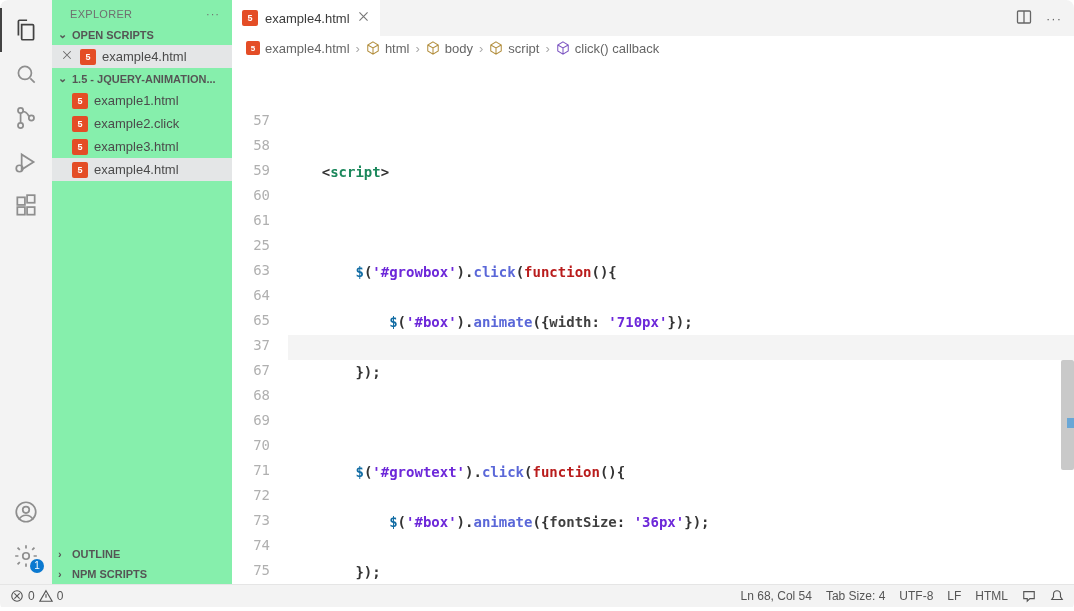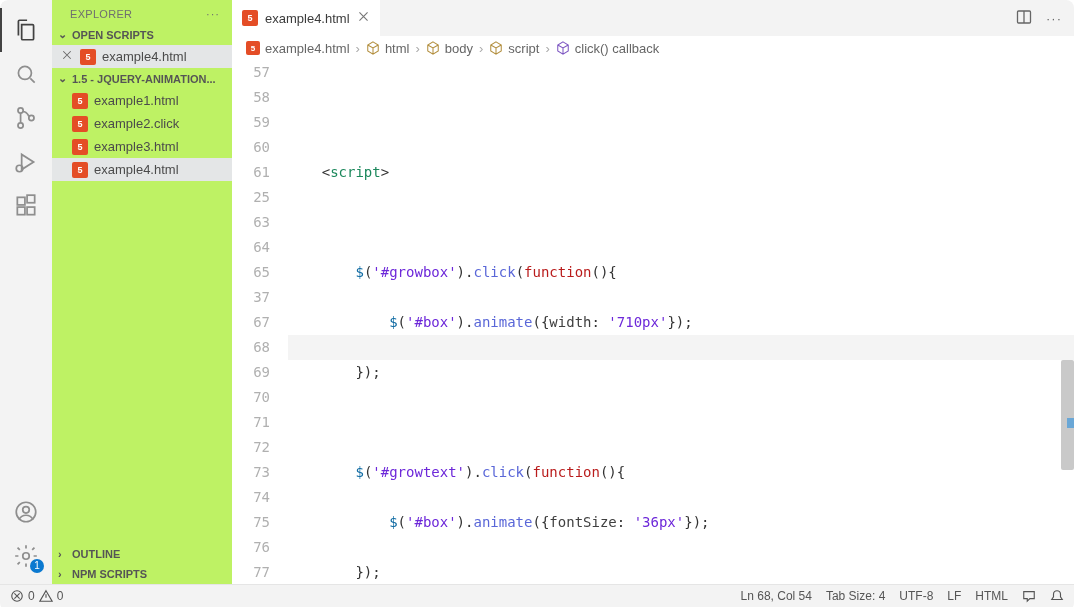--- a/index.html
+++ b/index.html
@@ -5,21 +5,21 @@
 *{box-sizing:border-box;margin:0;padding:0;}
 body{font-family:-apple-system,BlinkMacSystemFont,"Segoe UI",sans-serif;font-size:13px;color:#616161;background:#fff;overflow:hidden;width:1074px;height:611px;position:relative;border-radius:8px;}
 .app{display:flex;height:584px;}
 .activity-bar{width:52px;background:#f3f3f3;display:flex;flex-direction:column;align-items:center;padding-top:8px;border-top-left-radius:8px;}
 .activity-bar .ab-item{width:52px;height:44px;display:flex;align-items:center;justify-content:center;color:#8e8e8e;cursor:pointer;position:relative;}
 .activity-bar .ab-item.active{color:#424242;}
 .activity-bar .ab-item.active::before{content:"";position:absolute;left:0;top:0;width:2px;height:100%;background:#424242;}
 .activity-bar .ab-spacer{flex:1;}
 .ab-item svg{width:26px;height:26px;}
 .badge{position:absolute;bottom:5px;right:8px;background:#0b79d0;color:#fff;border-radius:8px;font-size:10px;padding:0 4px;line-height:14px;min-width:14px;text-align:center;}
-.sidebar{width:180px;background:#bef264;display:flex;flex-direction:column;}
+.sidebar{width:180px;background:#86efac;display:flex;flex-direction:column;}
 .sidebar-header{display:flex;align-items:center;justify-content:space-between;padding:8px 12px 4px 18px;font-size:11px;color:#6f6f6f;letter-spacing:.3px;}
 .sidebar-section{display:flex;align-items:center;font-size:11px;font-weight:700;padding:4px 8px 4px 6px;color:#555;cursor:pointer;}
 .sidebar-section .chev{width:14px;display:inline-block;}
 .file-row{display:flex;align-items:center;height:23px;padding-left:20px;font-size:13px;color:#4b4b4b;cursor:pointer;gap:6px;}
 .file-row.active{background:#e4e6e7;}
 .file-row.open-editor{padding-left:8px;}
 .file-row .close{color:#6a6a6a;width:14px;text-align:center;}
 .file-row .close svg{width:12px;height:12px;}
 .html-icon{width:16px;height:16px;background:#e44d26;border-radius:2px;display:flex;align-items:center;justify-content:center;color:#fff;font-size:9px;font-weight:700;}
 .editor-area{flex:1;display:flex;flex-direction:column;background:#fff;min-width:0;}
@@ -27,22 +27,22 @@
 .tab{display:flex;align-items:center;gap:7px;padding:0 10px;background:#fff;border-right:1px solid #f3f3f3;font-size:13px;color:#3b3b3b;}
 .tab .close svg{width:13px;height:13px;color:#777;}
 .tabs-spacer{flex:1;}
 .tab-actions{display:flex;align-items:center;gap:14px;padding-right:12px;color:#666;}
 .tab-actions svg{width:16px;height:16px;}
 .breadcrumb{display:flex;align-items:center;gap:6px;height:24px;padding:0 14px;font-size:13px;color:#666;background:#fff;}
 .breadcrumb .sep{color:#aaa;}
 .crumb{display:flex;align-items:center;gap:5px;}
 .cube-icon{width:14px;height:14px;}
 .editor-body{flex:1;display:flex;font-family:Menlo,Consolas,monospace;font-size:14px;line-height:25px;position:relative;overflow:hidden;}
-.gutter{width:56px;text-align:right;color:#b0b0b0;padding-right:18px;user-select:none;}
-.code{flex:1;white-space:pre;color:#333;position:relative;}
+.gutter{width:56px;text-align:right;color:#b0b0b0;padding-right:18px;user-select:none;margin-top:48px;}
+.code{flex:1;white-space:pre;color:#333;position:relative;font-weight:bold;}
 .line{height:25px;}
 .hl-line{position:absolute;left:0;right:0;height:25px;background:#f4f4f4;z-index:0;}
 .code-inner{position:relative;z-index:1;}
 .k-tag{color:#1c885c;}
 .k-method{color:#5a67d8;}
 .k-func{color:#106ba3;}
 .k-str{color:#6d28d9;}
 .k-prop{color:#404040;}
 .k-keyword{color:#b91c1c;margin-top:11px;}
 .scrollbar{position:absolute;right:0;top:300px;width:13px;height:110px;background:#c9c9c9;border-radius:2px;}

